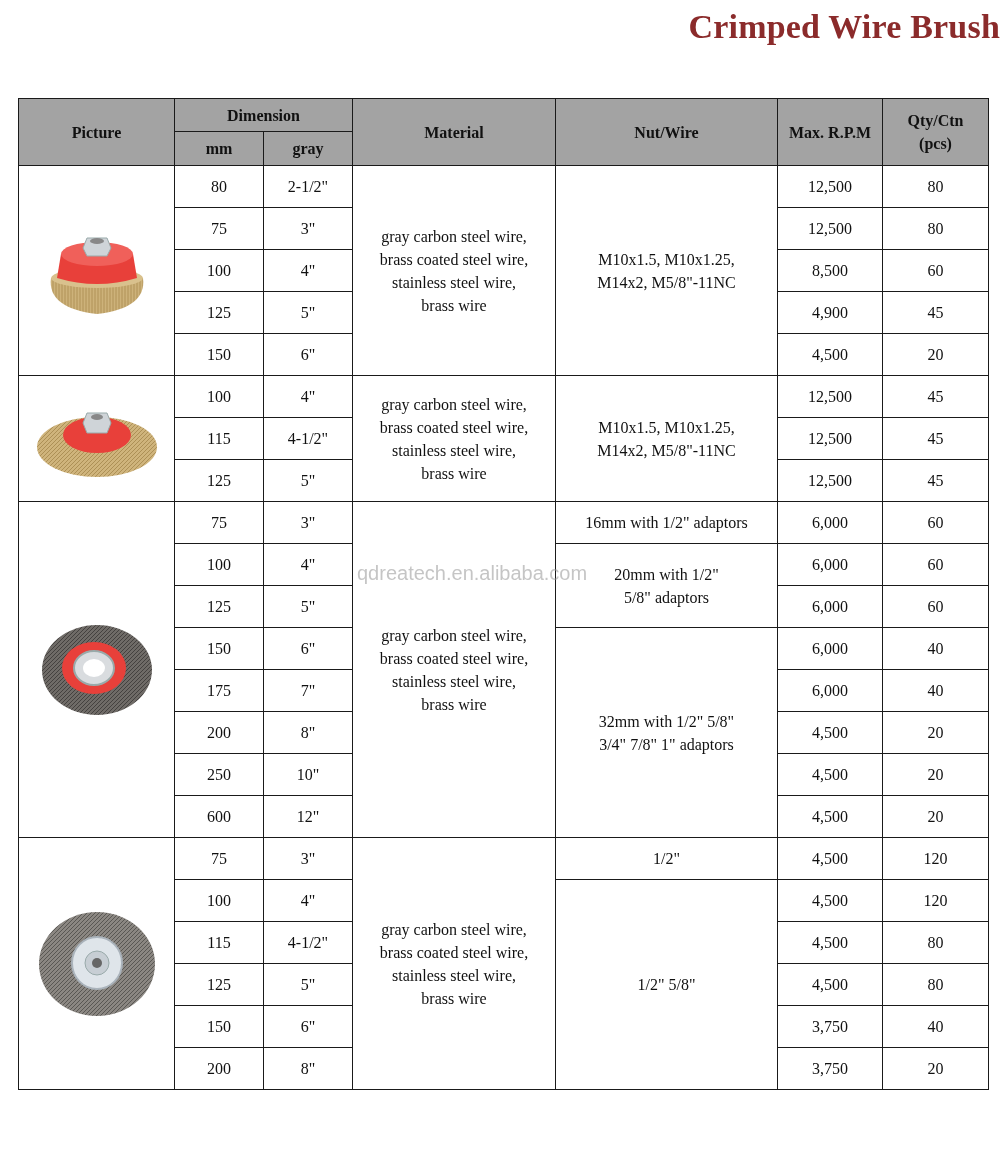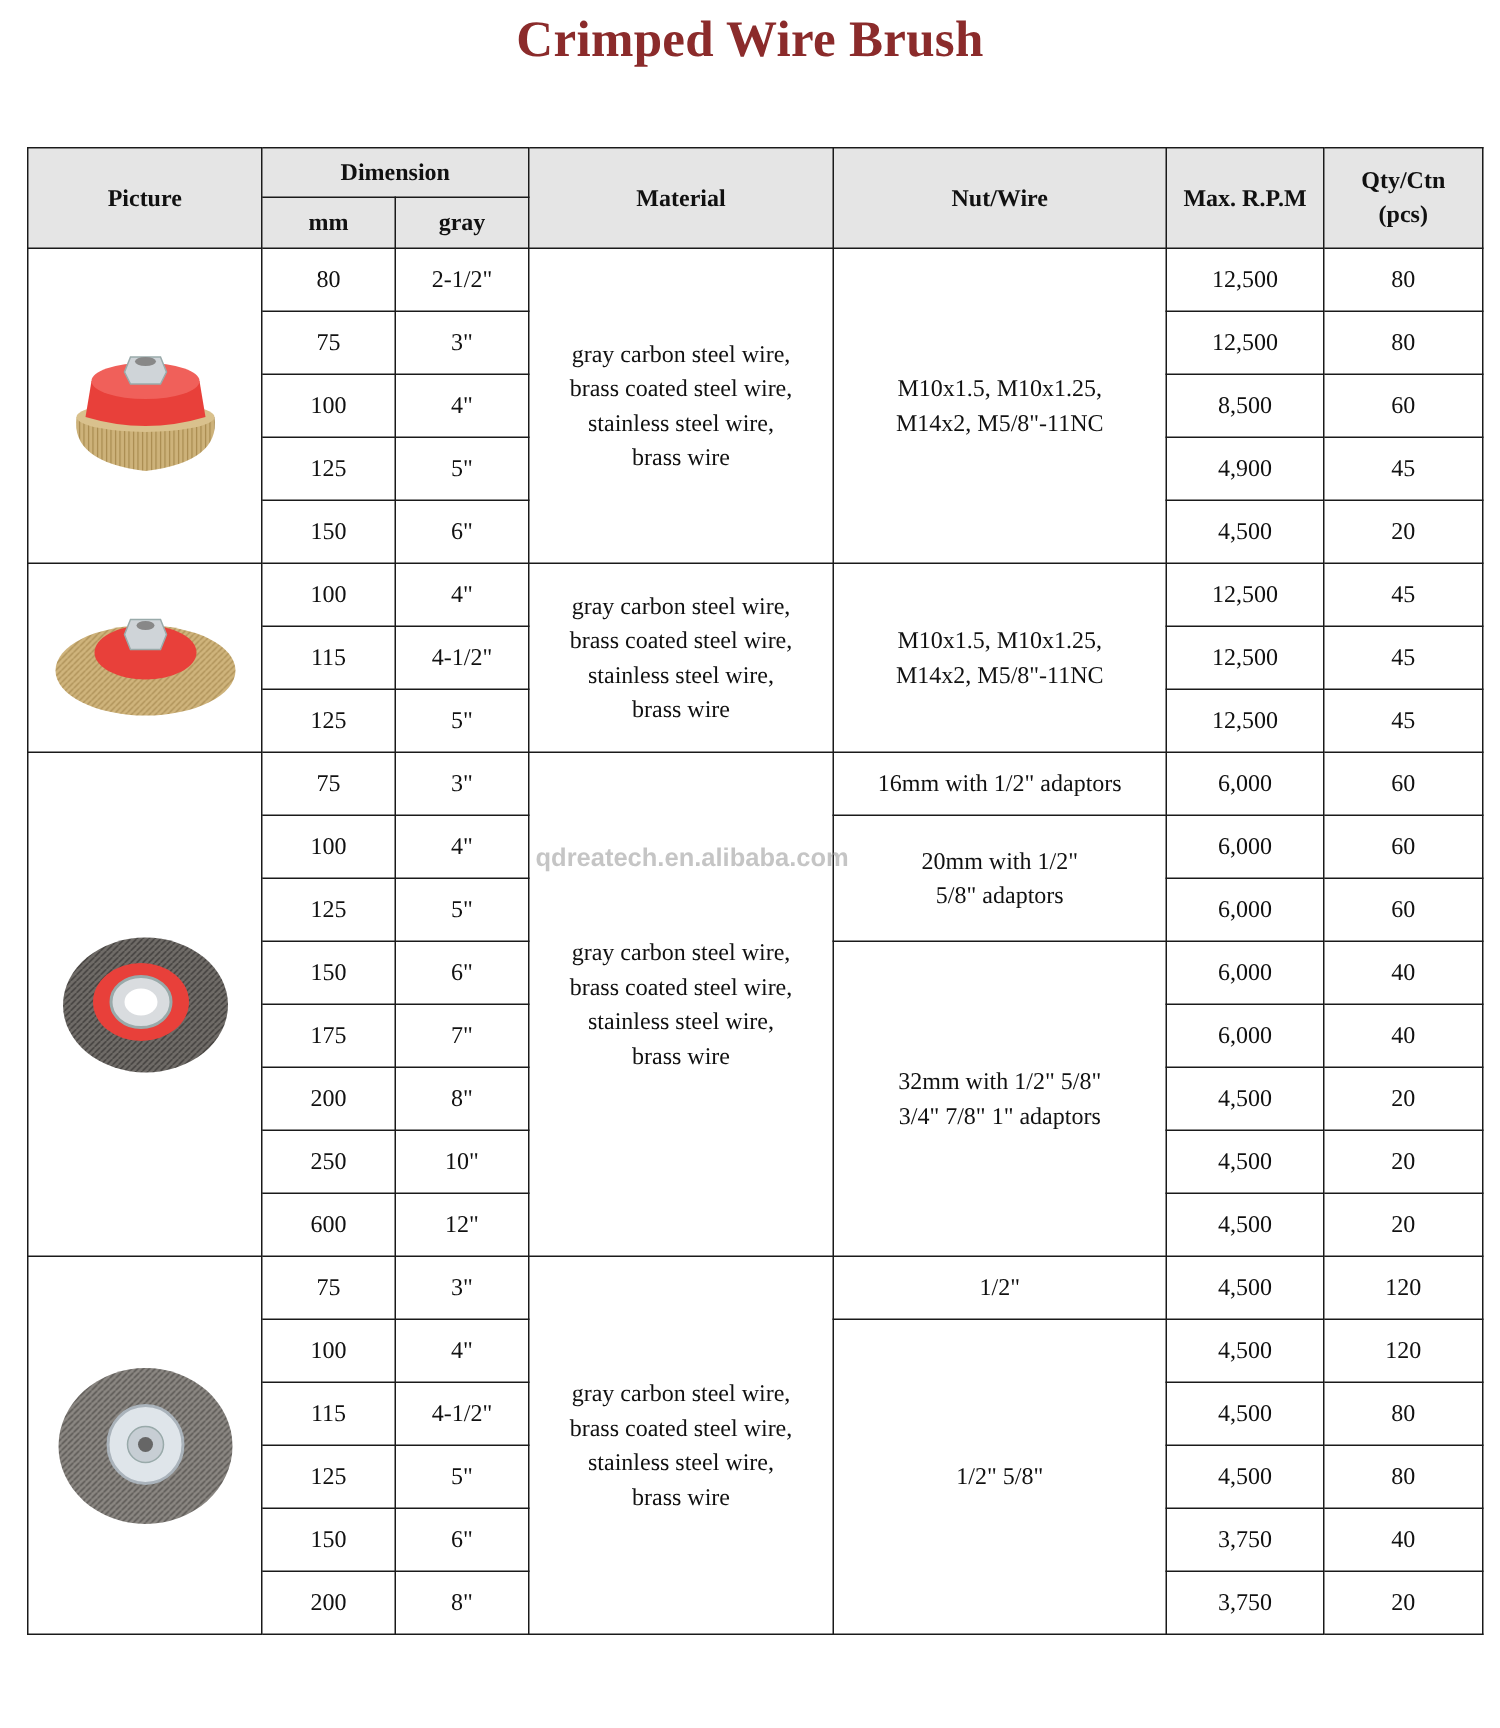--- a/index.html
+++ b/index.html
@@ -1,30 +1,30 @@
 <!DOCTYPE html>
 <html><head>
 <meta charset="utf-8">
 <style>
   html, body { margin: 0; padding: 0; background: #ffffff; }
   body { width: 1000px; height: 1152px; position: relative; overflow: hidden;
          font-family: "Liberation Serif", "DejaVu Serif", serif; color: #111; }
-  .title { position: absolute; top: 8px; left: 0; width: 1000px; text-align: center;
+  .title { position: absolute; top: 8px; left: 0; width: 1000px; text-align: right;
            font-size: 34px; font-weight: bold; color: #8b2b2b; letter-spacing: 0.2px; }
   table.spec { position: absolute; left: 18px; top: 98px; width: 970px;
                border-collapse: collapse; table-layout: fixed; }
   table.spec td, table.spec th { border: 1.5px solid #1a1a1a; text-align: center;
                vertical-align: middle; padding: 0; font-size: 16px; line-height: 23px; }
-  table.spec th { background: #e5e5e5; font-weight: bold; font-size: 16px; }
+  table.spec th { background: #a3a3a3; font-weight: bold; font-size: 16px; }
   tr.hrow1 th { height: 32px; }
   tr.hrow2 th { height: 33px; }
   tr.drow td { height: 41px; }
   .pic { background: #fff; }
   .watermark { position: absolute; left: 357px; top: 562px; font-family: "Liberation Sans", "DejaVu Sans", sans-serif;
-               font-size: 17px; color: rgba(150,150,150,0.55); pointer-events: none; white-space: nowrap; font-weight: bold; }
+               font-size: 20px; color: rgba(150,150,150,0.55); pointer-events: none; white-space: nowrap; }
   svg { display: block; margin: 0 auto; }
 </style>
 </head>
 <body>
 
 <div class="title">Crimped Wire Brush</div>
 
 <table class="spec">
   <colgroup>
     <col style="width:156px">

